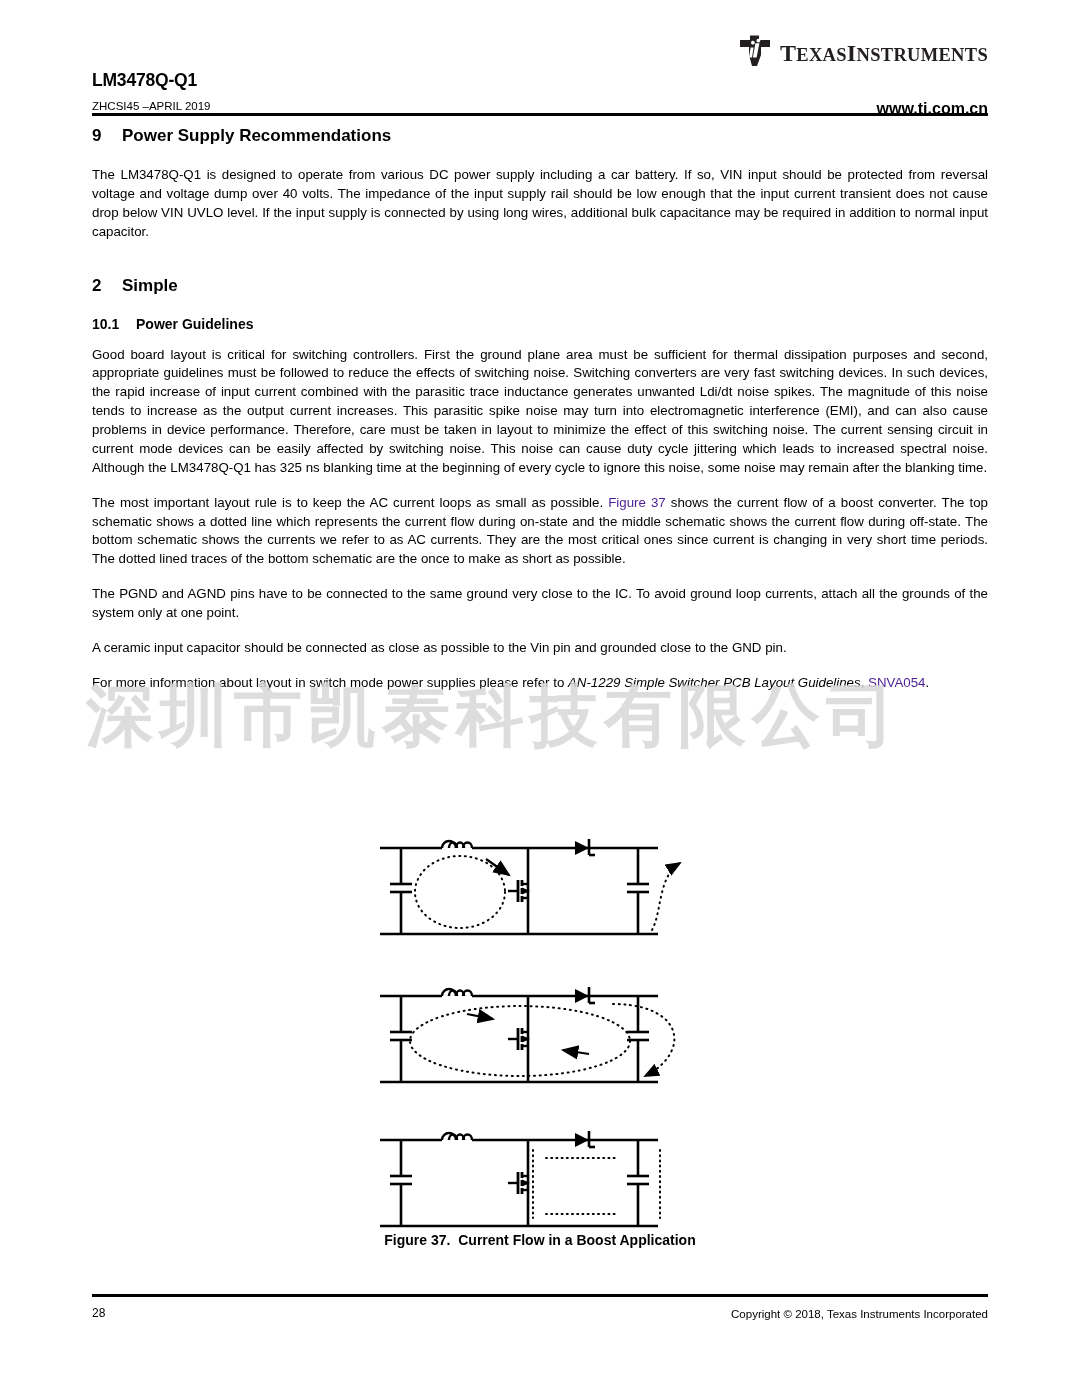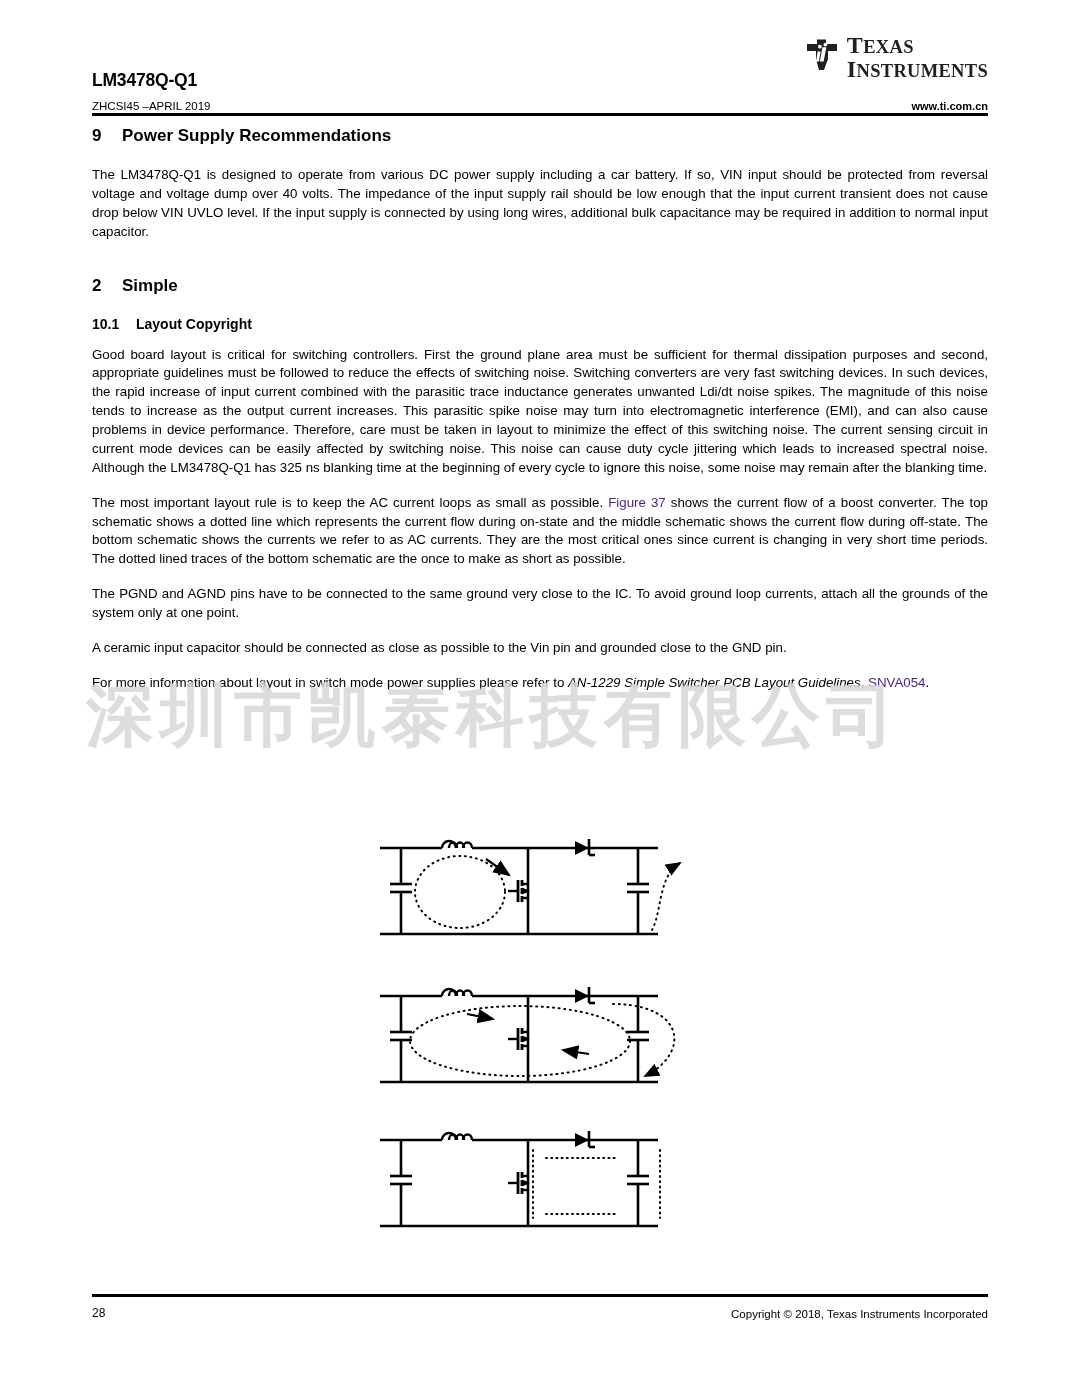--- a/index.html
+++ b/index.html
@@ -38,21 +38,21 @@
     align-items: center;
     gap: 7px;
   }
   .ti-mark {
     position: relative;
     width: 36px;
     height: 40px;
   }
   .ti-wordmark {
     display: flex;
-    flex-direction: column;
+    flex-direction: row;
     line-height: 0.98;
   }
   .ti-word {
     font-family: "Liberation Serif", serif;
     font-weight: bold;
     letter-spacing: 0.3px;
     color: #231f20;
   }
   .ti-word .cap {
     font-size: 24px;
@@ -72,21 +72,21 @@
     position: absolute;
     left: 0;
     top: 66px;
     font-size: 11.5px;
     letter-spacing: 0px;
   }
   .doc-url {
     position: absolute;
     right: 0;
     top: 66px;
-    font-size: 11px;
+    font-size: 16px;
     font-weight: bold;
     margin-left: 25px;
   }
   .header-rule {
     position: absolute;
     left: 92px;
     top: 113px;
     width: 896px;
     height: 3px;
     background: #000;
@@ -224,21 +224,21 @@
 
     <div class="spacer-lg"></div>
 
     <h2 class="sec">
       <span class="num">2</span>
       <span>Simple</span>
     </h2>
 
     <h3 class="subsec">
       <span class="num">10.1</span>
-      <span>Layout Copyright</span>
+      <span>Power Guidelines</span>
     </h3>
 
     <p class="body">Good board layout is critical for switching controllers. First the ground plane area must be sufficient for thermal dissipation purposes and second, appropriate guidelines must be followed to reduce the effects of switching noise. Switching converters are very fast switching devices. In such devices, the rapid increase of input current combined with the parasitic trace inductance generates unwanted Ldi/dt noise spikes. The magnitude of this noise tends to increase as the output current increases. This parasitic spike noise may turn into electromagnetic interference (EMI), and can also cause problems in device performance. Therefore, care must be taken in layout to minimize the effect of this switching noise. The current sensing circuit in current mode devices can be easily affected by switching noise. This noise can cause duty cycle jittering which leads to increased spectral noise. Although the LM3478Q-Q1 has 325 ns blanking time at the beginning of every cycle to ignore this noise, some noise may remain after the blanking time.</p>
 
     <p class="body">
       <span>The most important layout rule is to keep the AC current loops as small as possible. </span><span class="link">Figure 37</span><span> shows the current flow of a boost converter. The top schematic shows a dotted line which represents the current flow during on-state and the middle schematic shows the current flow during off-state. The bottom schematic shows the currents we refer to as AC currents. They are the most critical ones since current is changing in very short time periods. The dotted lined traces of the bottom schematic are the once to make as short as possible.</span>
     </p>
 
     <p class="body">The PGND and AGND pins have to be connected to the same ground very close to the IC. To avoid ground loop currents, attach all the grounds of the system only at one point.</p>
 
@@ -413,18 +413,21 @@
         <g>
           <path d="M163,28 L163,96" stroke="#000" stroke-width="2" fill="none" stroke-dasharray="1,4.2" stroke-linecap="round"></path>
           <path d="M176,36 L245,36" stroke="#000" stroke-width="2" fill="none" stroke-dasharray="1,4.2" stroke-linecap="round"></path>
           <path d="M176,92 L245,92" stroke="#000" stroke-width="2" fill="none" stroke-dasharray="1,4.2" stroke-linecap="round"></path>
           <path d="M290,28 L290,96" stroke="#000" stroke-width="2" fill="none" stroke-dasharray="1,4.2" stroke-linecap="round"></path>
         </g>
       </g>
     </svg>
   </div>
 
+  <div class="figcaption">
+    <span>Figure 37.</span>&nbsp;&nbsp;<span>Current Flow in a Boost Application</span>
+  </div>
 
   <div class="footer-rule"></div>
   <div class="footer-page">28</div>
   <div class="footer-copy">Copyright © 2018, Texas Instruments Incorporated</div>
 
 </div>
 
 </body></html>

